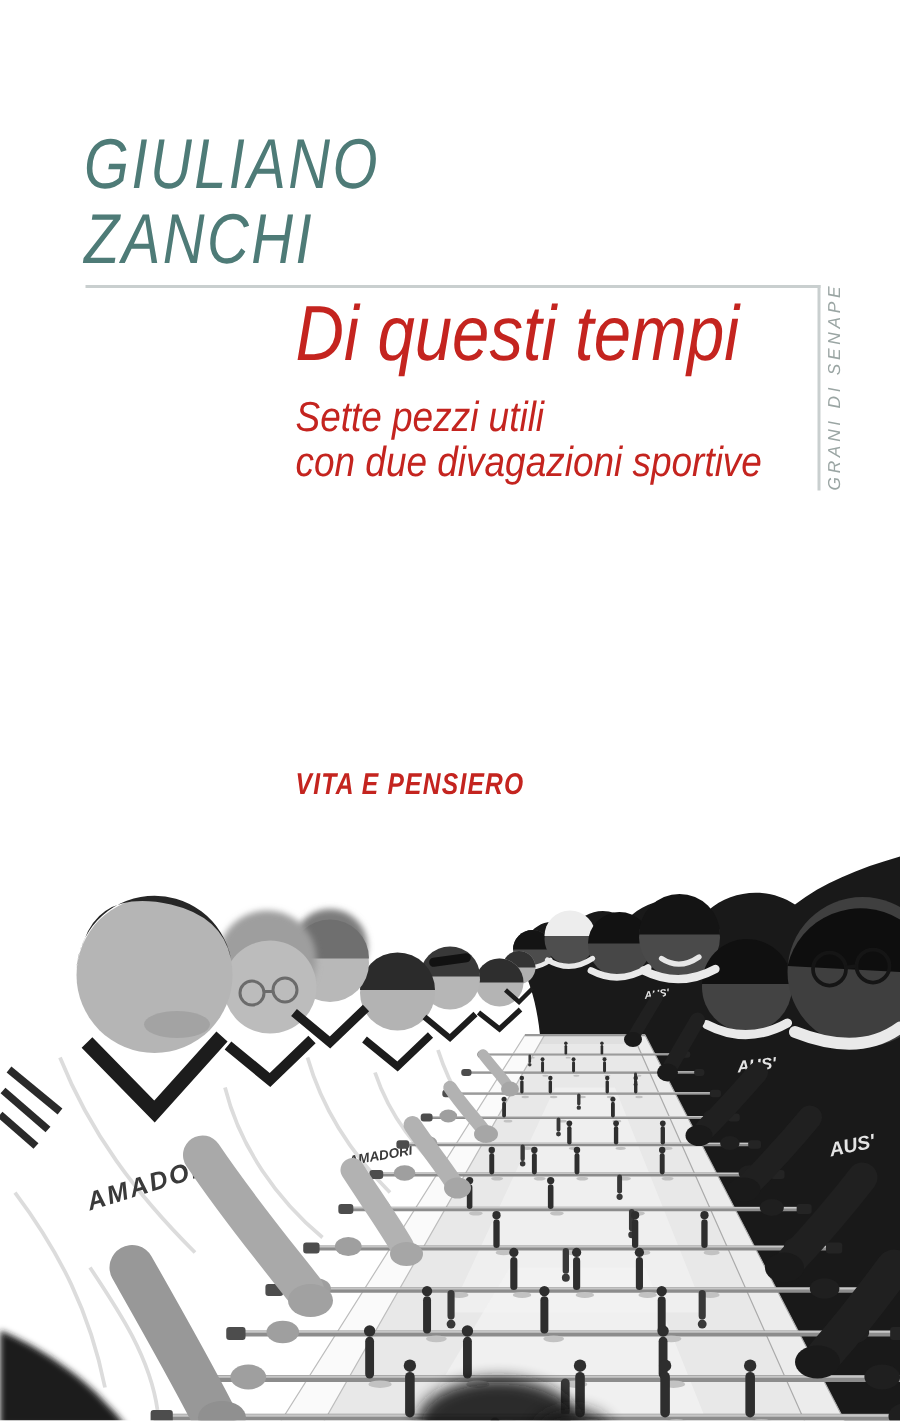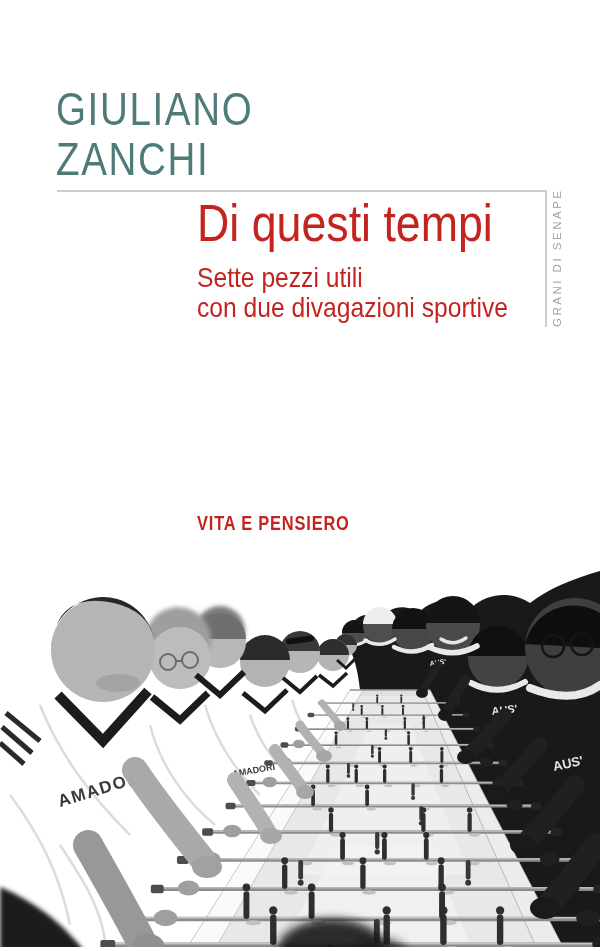--- a/index.html
+++ b/index.html
@@ -9,20 +9,21 @@
     --series-gray:#9aa5a3;
   }
   *{margin:0;padding:0;box-sizing:border-box;}
   html,body{background:#fff;}
   .cover{
     position:relative;
     width:600px;height:947px;
     background:#ffffff;
     overflow:hidden;
     font-family:"Liberation Sans", sans-serif;
+    font-style:italic;
   }
   .author{
     position:absolute;left:56px;top:84px;
     font-size:47px;line-height:50px;
     color:var(--author-teal);
     letter-spacing:2px;
     transform:scaleX(0.82);
     transform-origin:left top;
     white-space:nowrap;
   }

